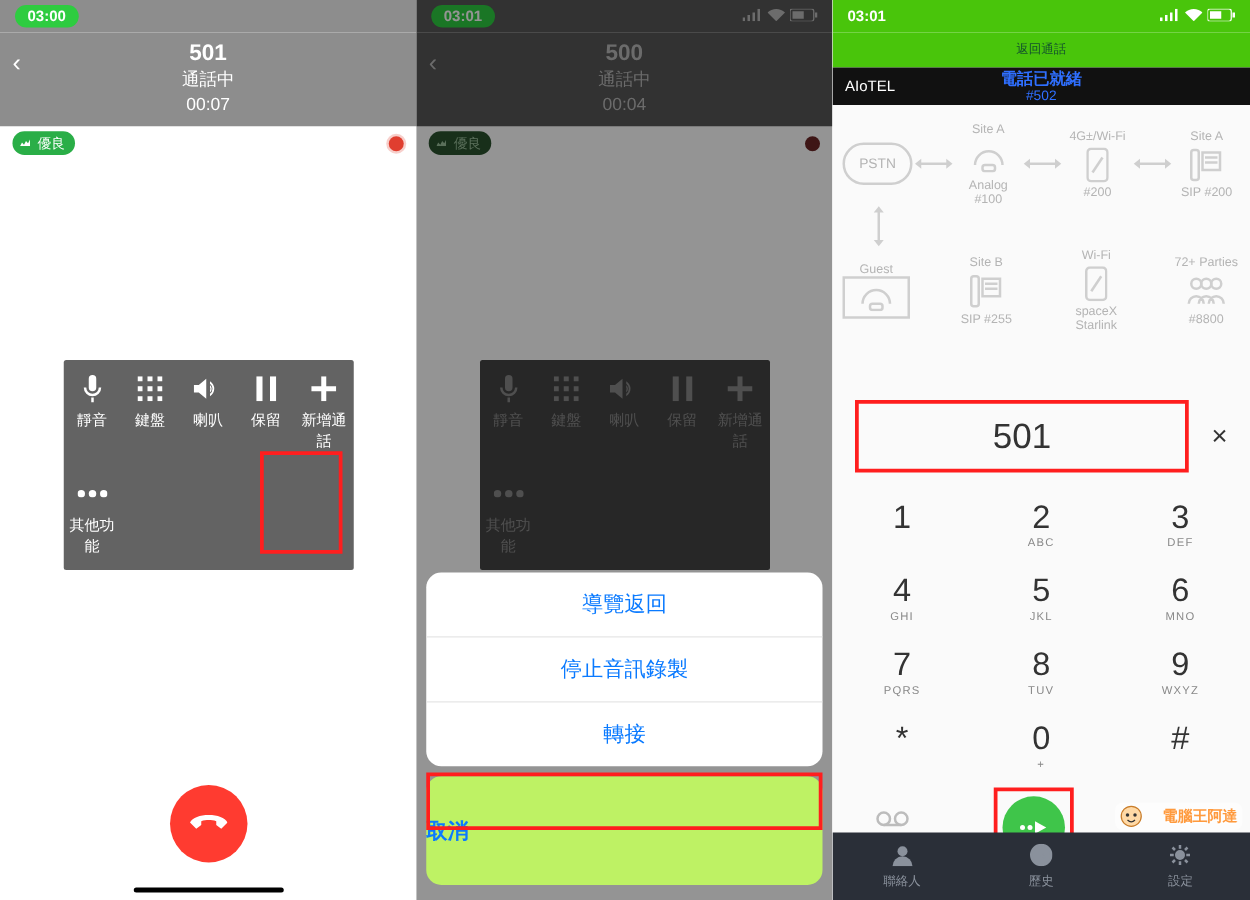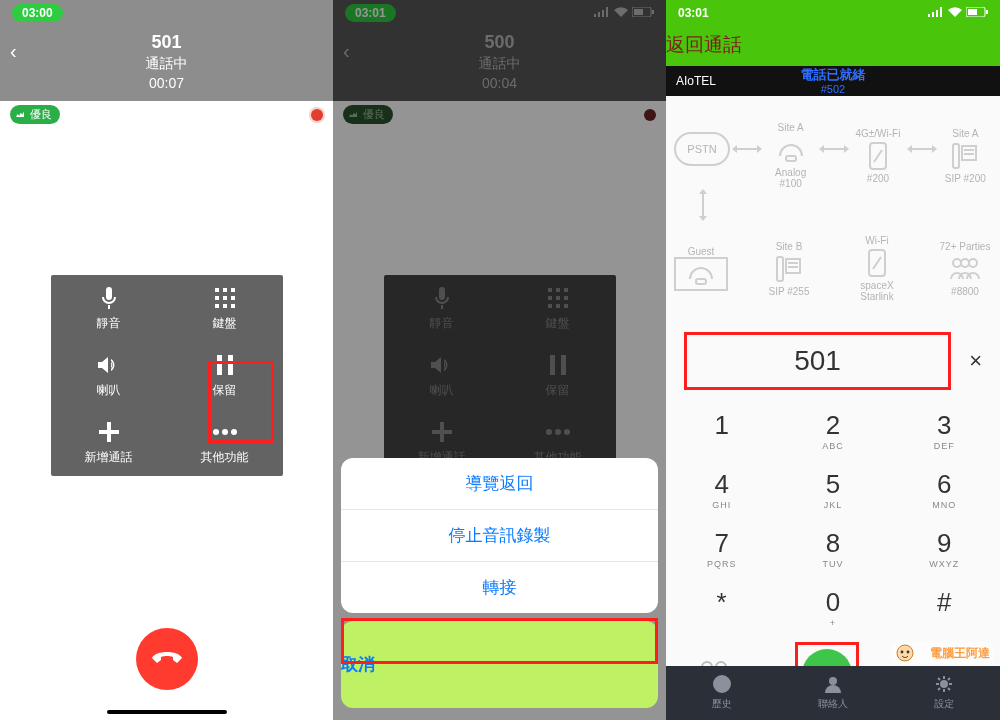--- a/index.html
+++ b/index.html
@@ -18,21 +18,21 @@
 .s1 .inhdr { background: #8d8d8d; color: #fff; text-align: center; padding: 6px 0 10px 0; position: relative; }
 .s1 .back { position: absolute; left: 10px; top: 14px; color: #fff; font-size: 20px; }
 .s1 .num { font-size: 18px; font-weight: 600; }
 .s1 .state { font-size: 14px; margin-top: 2px; }
 .s1 .dur { font-size: 14px; margin-top: 2px; }
 .s1 .qrow { display: flex; align-items: center; justify-content: space-between; padding: 4px 10px; }
 .s1 .qual { background: #2aae47; color: #fff; font-size: 11px; padding: 2px 8px 2px 20px; border-radius: 10px; position: relative; }
 .s1 .qual::before { content: ""; position: absolute; left: 6px; top: 6px; width: 8px; height: 6px; background: #fff; clip-path: polygon(0 100%, 20% 50%, 40% 80%, 60% 30%, 80% 60%, 100% 10%, 100% 100%); }
 .s1 .rec { width: 12px; height: 12px; border-radius: 50%; background: #e03e2f; box-shadow: 0 0 0 2px rgba(224,62,47,.25); }
 
-.ctrl-panel { position: absolute; left: 50%; top: 275px; transform: translateX(-50%); width: 232px; background: rgba(77,77,77,.88); display: grid; grid-template-columns: repeat(2, 1fr); border-radius: 2px; }
+.ctrl-panel { position: absolute; left: 50%; top: 288px; transform: translateX(-50%); width: 232px; background: rgba(77,77,77,.88); display: grid; grid-template-columns: repeat(5, 1fr); border-radius: 2px; }
 .ctrl-cell { color: #fff; text-align: center; padding: 10px 0 10px 0; font-size: 12px; position: relative; }
 .ctrl-cell .ic { height: 26px; display: flex; align-items: center; justify-content: center; margin-bottom: 4px; }
 .ctrl-cell .ic svg { fill: #fff; }
 
 .red-box { position: absolute; border: 3px solid #ff1e1e; }
 .s1 .red-box { left: 208px; top: 361px; width: 66px; height: 82px; }
 
 .hangup { position: absolute; left: 50%; bottom: 30px; transform: translateX(-50%); width: 62px; height: 62px; border-radius: 50%; background: #ff3b30; display: flex; align-items: center; justify-content: center; }
 .hangup svg { fill: #fff; }
 
@@ -59,31 +59,31 @@
 .sheet { position: absolute; left: 8px; right: 8px; bottom: 12px; z-index: 5; }
 .sheet .grp { background: #fff; border-radius: 12px; overflow: hidden; margin-bottom: 8px; }
 .sheet .opt { color: #0a7aff; text-align: center; font-size: 17px; padding: 14px 0; border-top: 1px solid #e6e6e6; }
 .sheet .opt:first-child { border-top: none; }
 .sheet .cancel { background: #bef264; border-radius: 12px; color: #0a7aff; font-size: 17px; font-weight: 600; padding: 32px 0; }
 .s2 .red-box { left: 8px; right: 8px; top: 618px; height: 46px; z-index: 6; }
 
 
 .s3 { background: #fafafa; }
 .s3 .status-bar { background: #49c50b; color: #fff; }
-.s3 .retbar { background: #49c50b; color: #7f1d1d; font-size: 19px; padding: 6px 0 8px 0; }
+.s3 .retbar { background: #49c50b; color: #14532d; text-align: center; font-size: 10px; padding: 6px 0 8px 0; }
 .s3 .brandbar { background: #111; color: #fff; height: 30px; display: flex; align-items: center; padding: 0 10px; font-size: 12px; position: relative; }
 .s3 .ready { position: absolute; left: 50%; transform: translateX(-50%); text-align: center; top: 0; line-height: 1.2; padding-top: 1px; }
 .s3 .ready .t { color: #2f6fff; font-size: 13px; font-weight: 600; }
 .s3 .ready .ext { color: #2f6fff; font-size: 11px; }
 
 .diagram { color: #b4b4b4; padding: 12px 8px 6px 8px; font-size: 10px; height: 230px; }
 .drow { display: flex; align-items: center; gap: 6px; }
 .drow .itm { text-align: center; flex: 1; }
 .drow .ic { height: 34px; display: flex; align-items: center; justify-content: center; }
-.drow .lab { font-size: 10px; margin-top: 14px; }
+.drow .lab { font-size: 10px; margin-top: 2px; }
 .drow .sub { font-size: 10px; }
 .harrow { width: 22px; height: 2px; background: #cfcfcf; position: relative; }
 .harrow::before, .harrow::after { content: ""; position: absolute; top: -3px; width: 0; height: 0; border-top: 4px solid transparent; border-bottom: 4px solid transparent; }
 .harrow::before { left: -4px; border-right: 5px solid #cfcfcf; }
 .harrow::after  { right: -4px; border-left: 5px solid #cfcfcf; }
 .varrow { width: 2px; height: 24px; background: #cfcfcf; position: relative; margin: 4px 0 4px 28px; }
 .varrow::before, .varrow::after { content: ""; position: absolute; left: -3px; width: 0; height: 0; border-left: 4px solid transparent; border-right: 4px solid transparent; }
 .varrow::before { top: -4px; border-bottom: 5px solid #cfcfcf; }
 .varrow::after  { bottom: -4px; border-top: 5px solid #cfcfcf; }
 .pstn { width: 56px; height: 34px; border: 2px solid #cfcfcf; border-radius: 18px; display: flex; align-items: center; justify-content: center; font-size: 11px; }
@@ -508,32 +508,32 @@
             <circle cx="8" cy="6" r="2"></circle>
             <path d="M12 1l9 5-9 5z"></path>
           </svg>
       </div>
     </div>
     <div style="width:40px"></div>
   </div>
 
   <div class="tabbar">
     <div class="tab">
+        <span class="tic"><svg width="18" height="18" viewBox="0 0 18 18">
+            <circle cx="9" cy="6" r="4"></circle>
+            <path d="M1 18a8 8 0 0116 0z"></path>
+          </svg></span>
+        <span>聯絡人</span>
+      </div>
+    <div class="tab">
         <span class="tic"><svg width="18" height="18" viewBox="0 0 18 18" fill="none" stroke="currentColor" stroke-width="2">
             <circle cx="9" cy="9" r="8"></circle>
             <path d="M9 5v4l3 2"></path>
           </svg></span>
         <span>歷史</span>
-      </div>
-    <div class="tab">
-        <span class="tic"><svg width="18" height="18" viewBox="0 0 18 18">
-            <circle cx="9" cy="6" r="4"></circle>
-            <path d="M1 18a8 8 0 0116 0z"></path>
-          </svg></span>
-        <span>聯絡人</span>
       </div>
     <div class="tab">
         <span class="tic"><svg width="18" height="18" viewBox="0 0 18 18" fill="none" stroke="currentColor" stroke-width="2">
             <circle cx="9" cy="9" r="3"></circle>
             <path d="M9 1v3M9 14v3M1 9h3M14 9h3M3 3l2 2M13 13l2 2M15 3l-2 2M5 13l-2 2"></path>
           </svg></span>
         <span>設定</span>
       </div>
   </div>
 

